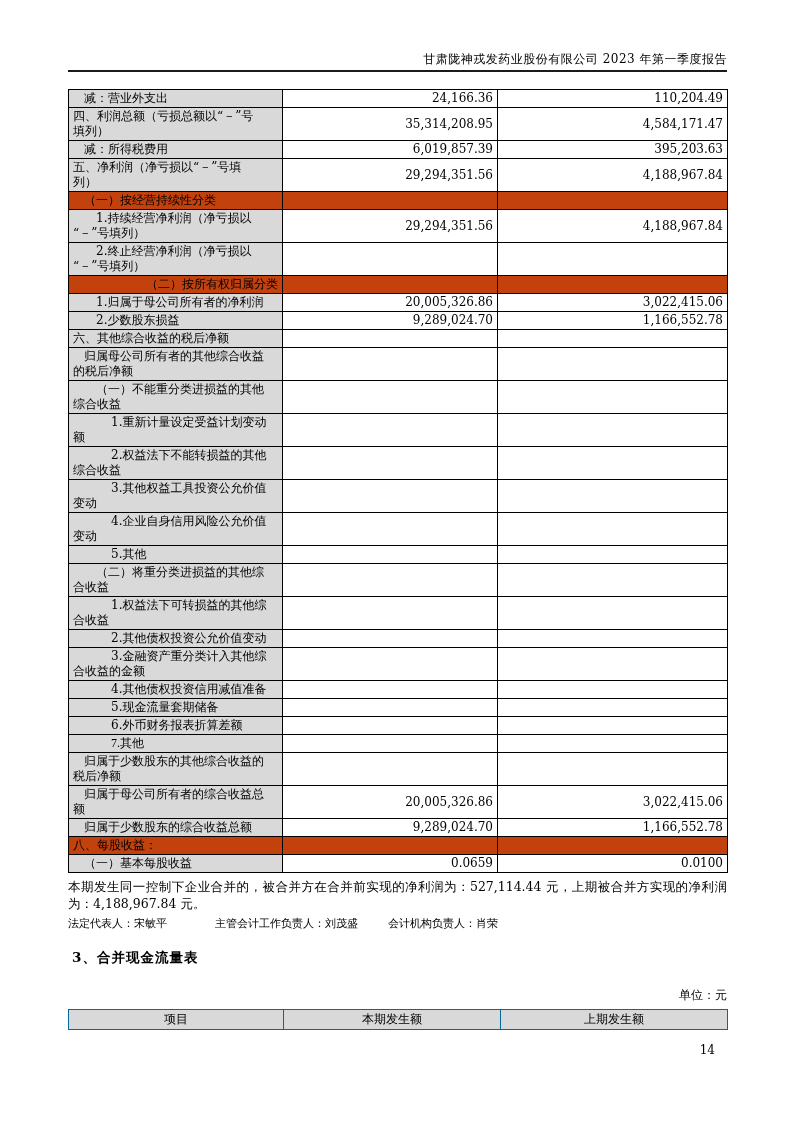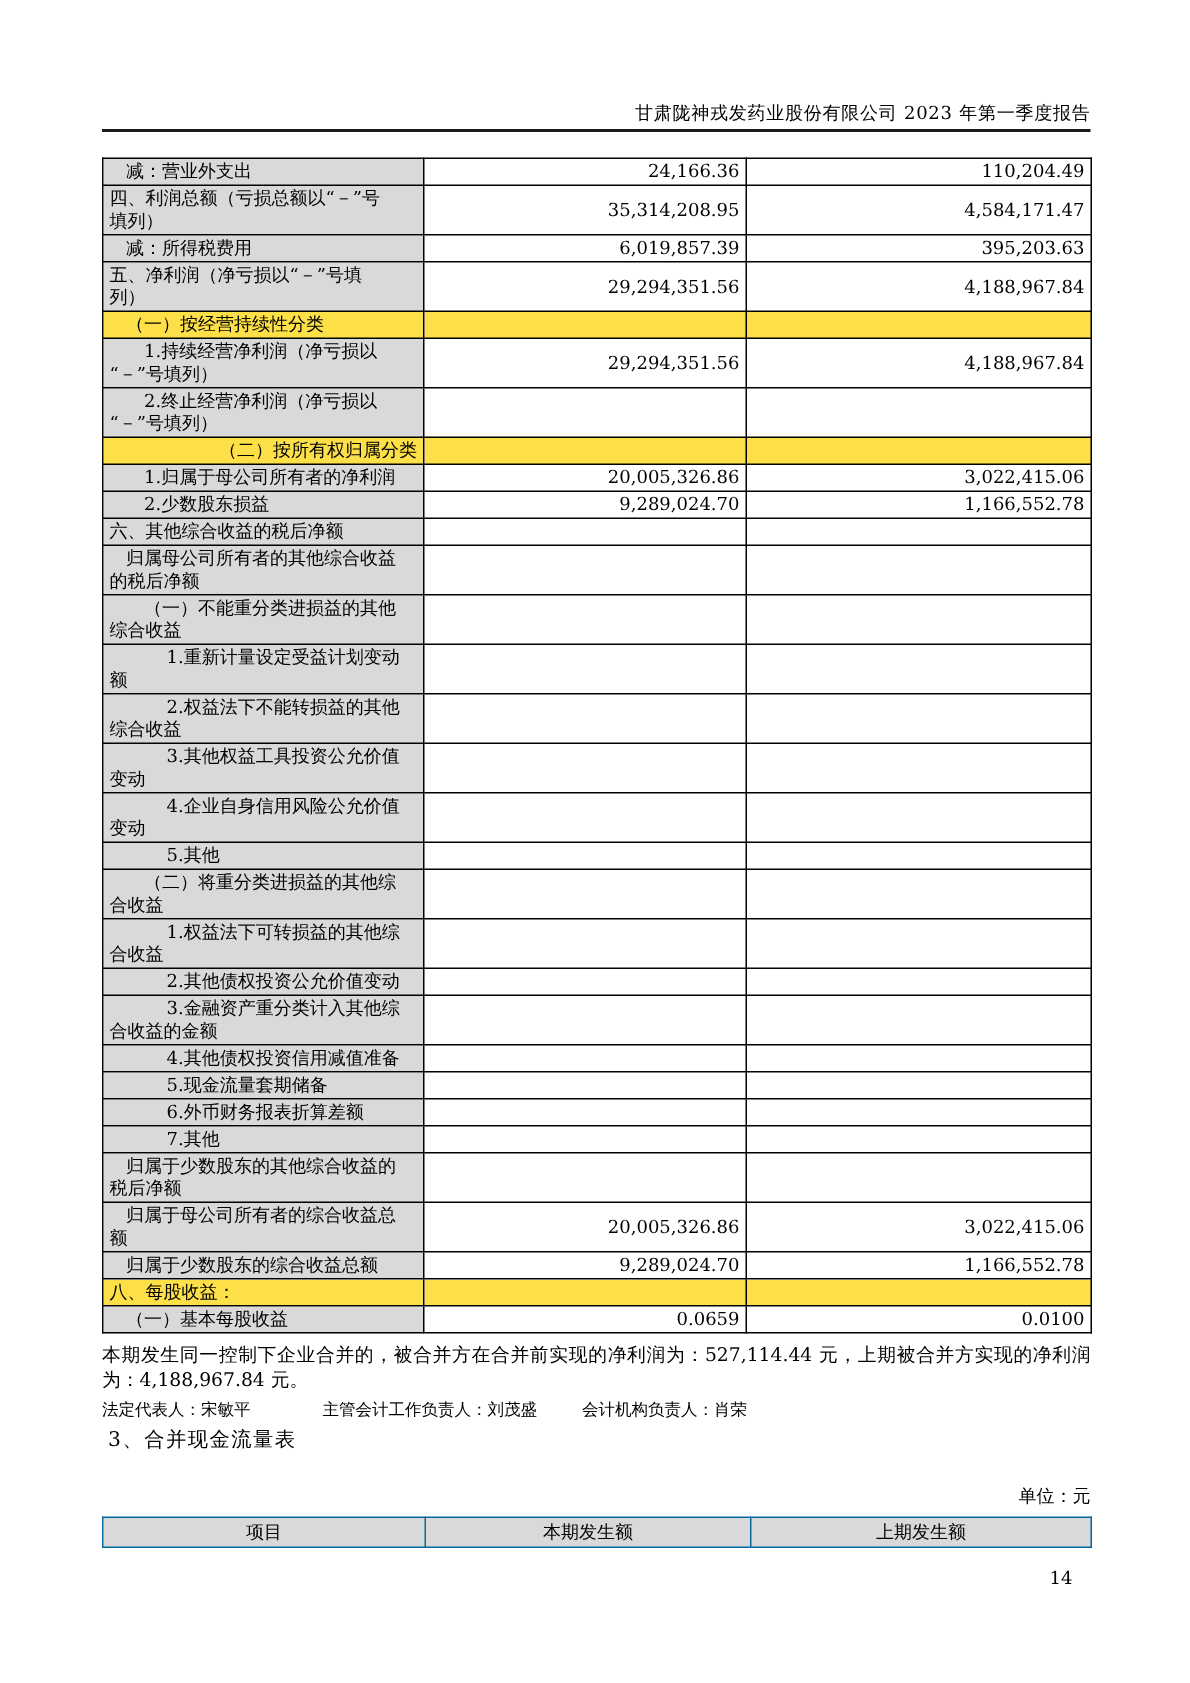--- a/index.html
+++ b/index.html
@@ -8,21 +8,21 @@
     width: 793px;
     height: 1122px;
     background: #ffffff;
     font-family: "DejaVu Serif", "Liberation Serif", serif;
     color: #000000;
     overflow: hidden;
   }
   .content {
     position: absolute;
     left: 68px;
-    top: 16px;
+    top: 0;
     width: 659px;
   }
   .doc-header {
     margin-top: 52px;
     text-align: right;
     font-size: 12px;
     line-height: 14px;
     letter-spacing: 0.5px;
   }
   .header-rule {
@@ -38,21 +38,21 @@
     font-size: 12px;
     line-height: 15px;
   }
   table.fin-table td {
     border: 1px solid #000000;
     padding: 1px 4px;
     vertical-align: middle;
     overflow: hidden;
   }
   td.label-cell { background: #d9d9d9; }
-  tr.shaded-row td { background: #fde047; }
+  tr.shaded-row td { background: #c2410c; }
   .label-text {
     display: block;
     white-space: pre-wrap;
     word-break: break-all;
   }
   td.num-cell {
     text-align: right;
     padding-right: 7px;
   }
   .merger-note {
@@ -63,23 +63,23 @@
   }
   .signatories {
     margin-top: 3px;
     font-size: 11px;
     line-height: 17px;
     display: flex;
   }
   .sig-accountant { margin-left: 48px; }
   .sig-agency { margin-left: 30px; }
   .section-heading {
-    margin-top: 3px;
+    margin-top: 17px;
     font-size: 13.5px;
-    font-weight: normal;
+    font-weight: bold;
     letter-spacing: 1px;
     padding-left: 4px;
   }
   .unit-line {
     margin-top: 21px;
     text-align: right;
     font-size: 12px;
     line-height: 14px;
   }
   table.cf-table {
@@ -303,21 +303,21 @@
           </tr>
           <tr>
             <td class="label-cell">
               <span class="label-text" style="text-indent: 38px;">6.外币财务报表折算差额</span>
             </td>
             <td class="num-cell"></td>
             <td class="num-cell"></td>
           </tr>
           <tr>
             <td class="label-cell">
-              <span class="label-text" style="text-indent: 38px;">7.其他</span>
+              <span class="label-text" style="text-indent: 38px; font-family: Liberation Serif, serif;">7.其他</span>
             </td>
             <td class="num-cell"></td>
             <td class="num-cell"></td>
           </tr>
           <tr>
             <td class="label-cell">
               <span class="label-text" style="text-indent: 11px;">归属于少数股东的其他综合收益的
 税后净额</span>
             </td>
             <td class="num-cell"></td>

